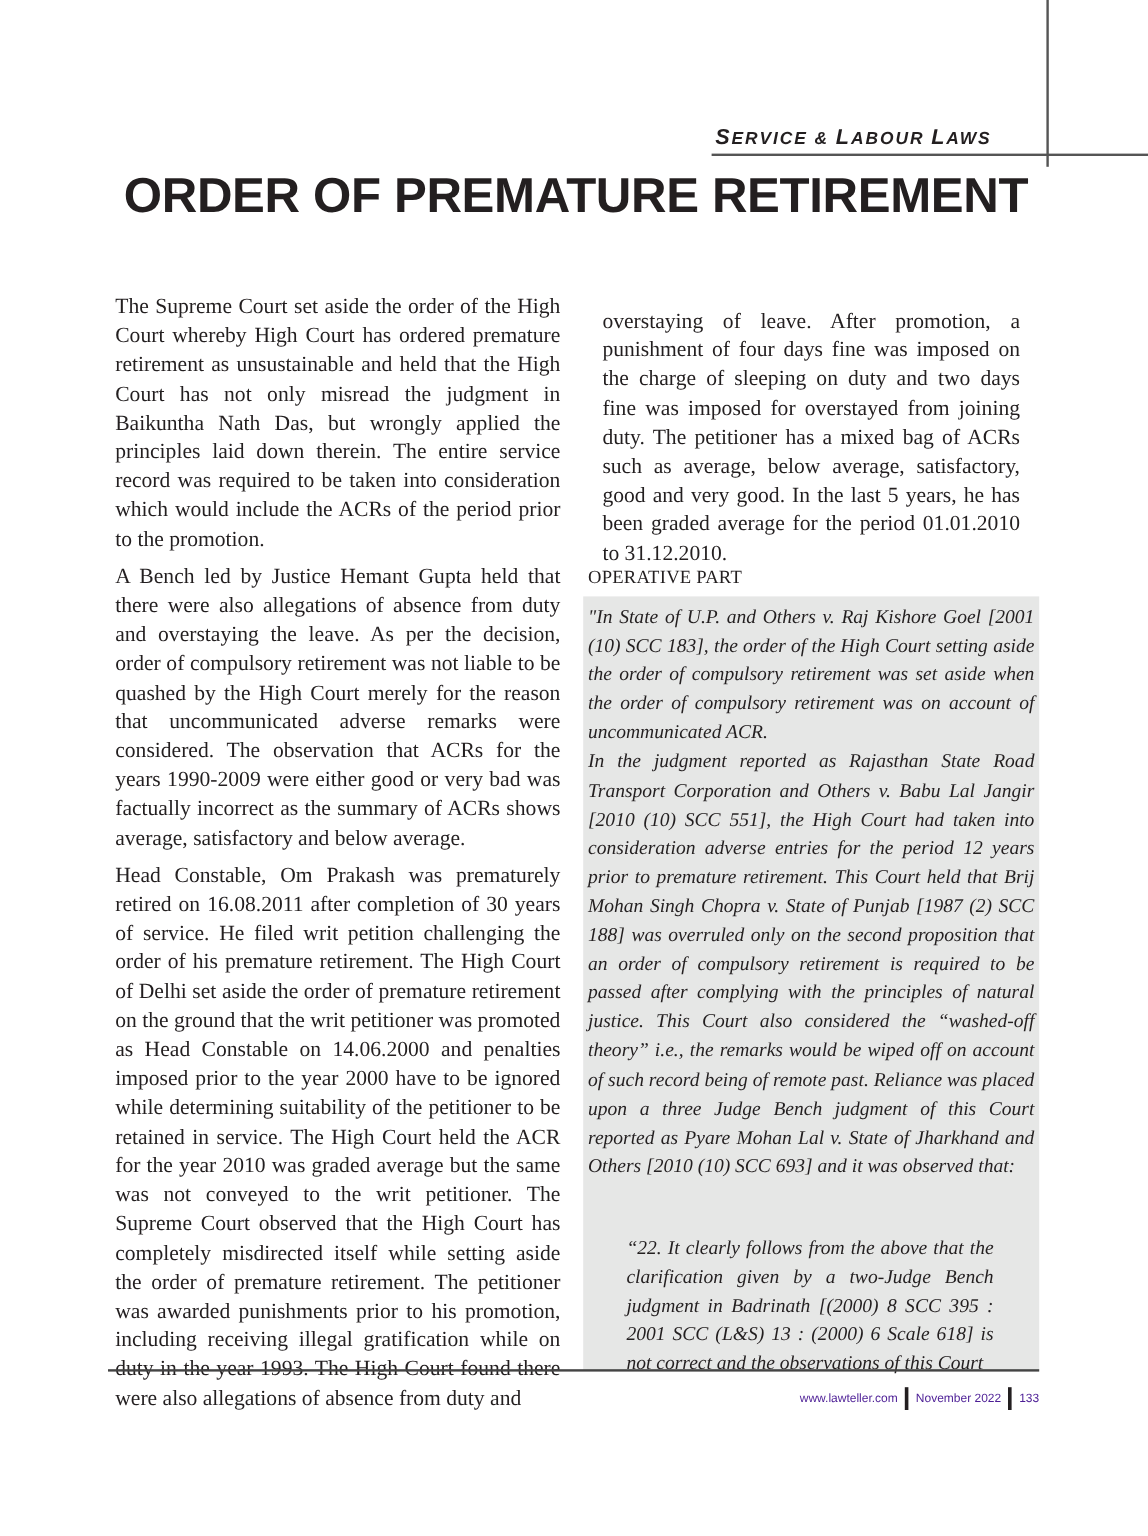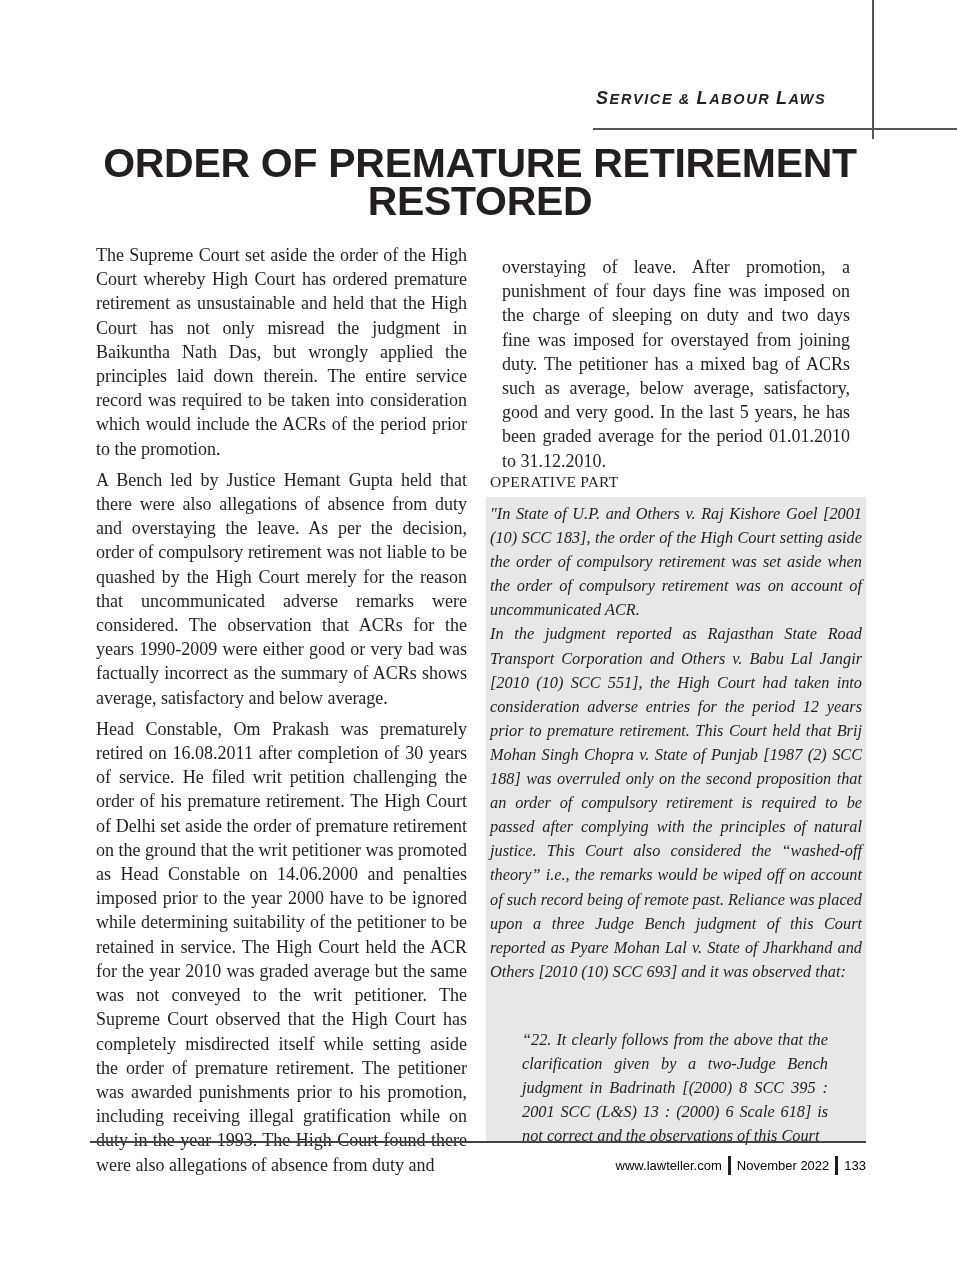--- a/index.html
+++ b/index.html
@@ -1,48 +1,47 @@
 <!DOCTYPE html>
 <html><head>
 <meta charset="utf-8">
 <style>
   html, body { margin:0; padding:0; background:#ffffff; }
   body { width:957px; height:1280px; position:relative; overflow:hidden; color:#231f20; }
   .vline { position:absolute; left:872px; top:0; width:2px; height:139px; background:#555; }
   .hline-top { position:absolute; left:593px; top:128px; width:364px; height:2px; background:#555; }
-  .section-label { position:absolute; left:596px; top:88px; font-family:"Liberation Sans", sans-serif; font-weight:bold; font-style:italic; font-size:14.5px; letter-spacing:1.6px; color:#231f20; white-space:nowrap;text-align:center; }
+  .section-label { position:absolute; left:596px; top:104px; font-family:"Liberation Sans", sans-serif; font-weight:bold; font-style:italic; font-size:14.5px; letter-spacing:1.6px; color:#231f20; white-space:nowrap;text-align:center; }
   .section-label .big { font-size:18px; }
   .title { position:absolute; left:95px; width:770px; top:144px; text-align:center; font-family:"Liberation Sans", sans-serif; font-weight:bold; font-size:41px; line-height:38px; color:#231f20; letter-spacing:-0.3px; }
   .col { position:absolute; font-family:"Liberation Serif", serif; font-size:18px; line-height:24.2px; color:#231f20; text-align:justify; }
   .col-left { left:96px; top:243px; width:371px; }
   .col-left p { margin:0 0 7px 0; }
   .col-right-top { left:490px; top:243px; width:372px; }
   .col-right-top p { margin:12px; }
   .op-heading { position:absolute; left:490px; top:473px; font-family:"Liberation Serif", serif; font-size:15.5px; color:#231f20; letter-spacing:0.2px;text-align:center; }
   .quote-box { position:absolute; left:486px; top:497px; width:380px; height:645px; background:#e6e7e6; }
   .quote-text { position:absolute; left:490px; top:502px; width:372px; font-family:"Liberation Serif", serif; font-style:italic; font-size:16.3px; line-height:24.1px; color:#231f20; text-align:justify; }
   .quote-text p { margin:0; }
   .quote-text .indent { padding-left:32px; padding-right:34px;margin-top:44px; }
   .bottom-rule { position:absolute; left:90px; top:1141px; width:776px; height:2px; background:#444; }
-  .footer { position:absolute; right:91px; top:1156px; font-family:"Liberation Sans", sans-serif; font-size:13px; color:#000000; display:flex; align-items:center; gap:6px; white-space:nowrap; }
+  .footer { position:absolute; right:91px; top:1156px; font-family:"Liberation Sans", sans-serif; font-size:10px; color:#4c1d95; display:flex; align-items:center; gap:6px; white-space:nowrap; }
   .footer .sep { display:inline-block; width:3px; height:19px; background:#231f20; }
 </style>
 </head>
 <body>
 
 <div class="vline"></div>
 <div class="hline-top"></div>
 
 <div class="section-label">
   <span class="big">S</span><span>ERVICE &amp; </span><span class="big">L</span><span>ABOUR </span><span class="big">L</span><span>AWS</span>
 </div>
 
 <h1 class="title" style="margin:0;">
   <span>ORDER OF PREMATURE RETIREMENT</span><br>
-  <span>RESTORED</span>
 </h1>
 
 <div class="col col-left">
   <p>The Supreme Court set aside the order of the High Court whereby High Court has ordered premature retirement as unsustainable and held that the High Court has not only misread the judgment in Baikuntha Nath Das, but wrongly applied the principles laid down therein. The entire service record was required to be taken into consideration which would include the ACRs of the period prior to the promotion.</p>
   <p>A Bench led by Justice Hemant Gupta held that there were also allegations of absence from duty and overstaying the leave. As per the decision, order of compulsory retirement was not liable to be quashed by the High Court merely for the reason that uncommunicated adverse remarks were considered. The observation that ACRs for the years 1990-2009 were either good or very bad was factually incorrect as the summary of ACRs shows average, satisfactory and below average.</p>
   <p>Head Constable, Om Prakash was prematurely retired on 16.08.2011 after completion of 30 years of service. He filed writ petition challenging the order of his premature retirement. The High Court of Delhi set aside the order of premature retirement on the ground that the writ petitioner was promoted as Head Constable on 14.06.2000 and penalties imposed prior to the year 2000 have to be ignored while determining suitability of the petitioner to be retained in service. The High Court held the ACR for the year 2010 was graded average but the same was not conveyed to the writ petitioner. The Supreme Court observed that the High Court has completely misdirected itself while setting aside the order of premature retirement. The petitioner was awarded punishments prior to his promotion, including receiving illegal gratification while on duty in the year 1993. The High Court found there were also allegations of absence from duty and</p>
 </div>
 
 <div class="col col-right-top">
   <p>overstaying of leave. After promotion, a punishment of four days fine was imposed on the charge of sleeping on duty and two days fine was imposed for overstayed from joining duty. The petitioner has a mixed bag of ACRs such as average, below average, satisfactory, good and very good. In the last 5 years, he has been graded average for the period 01.01.2010 to 31.12.2010.</p>

